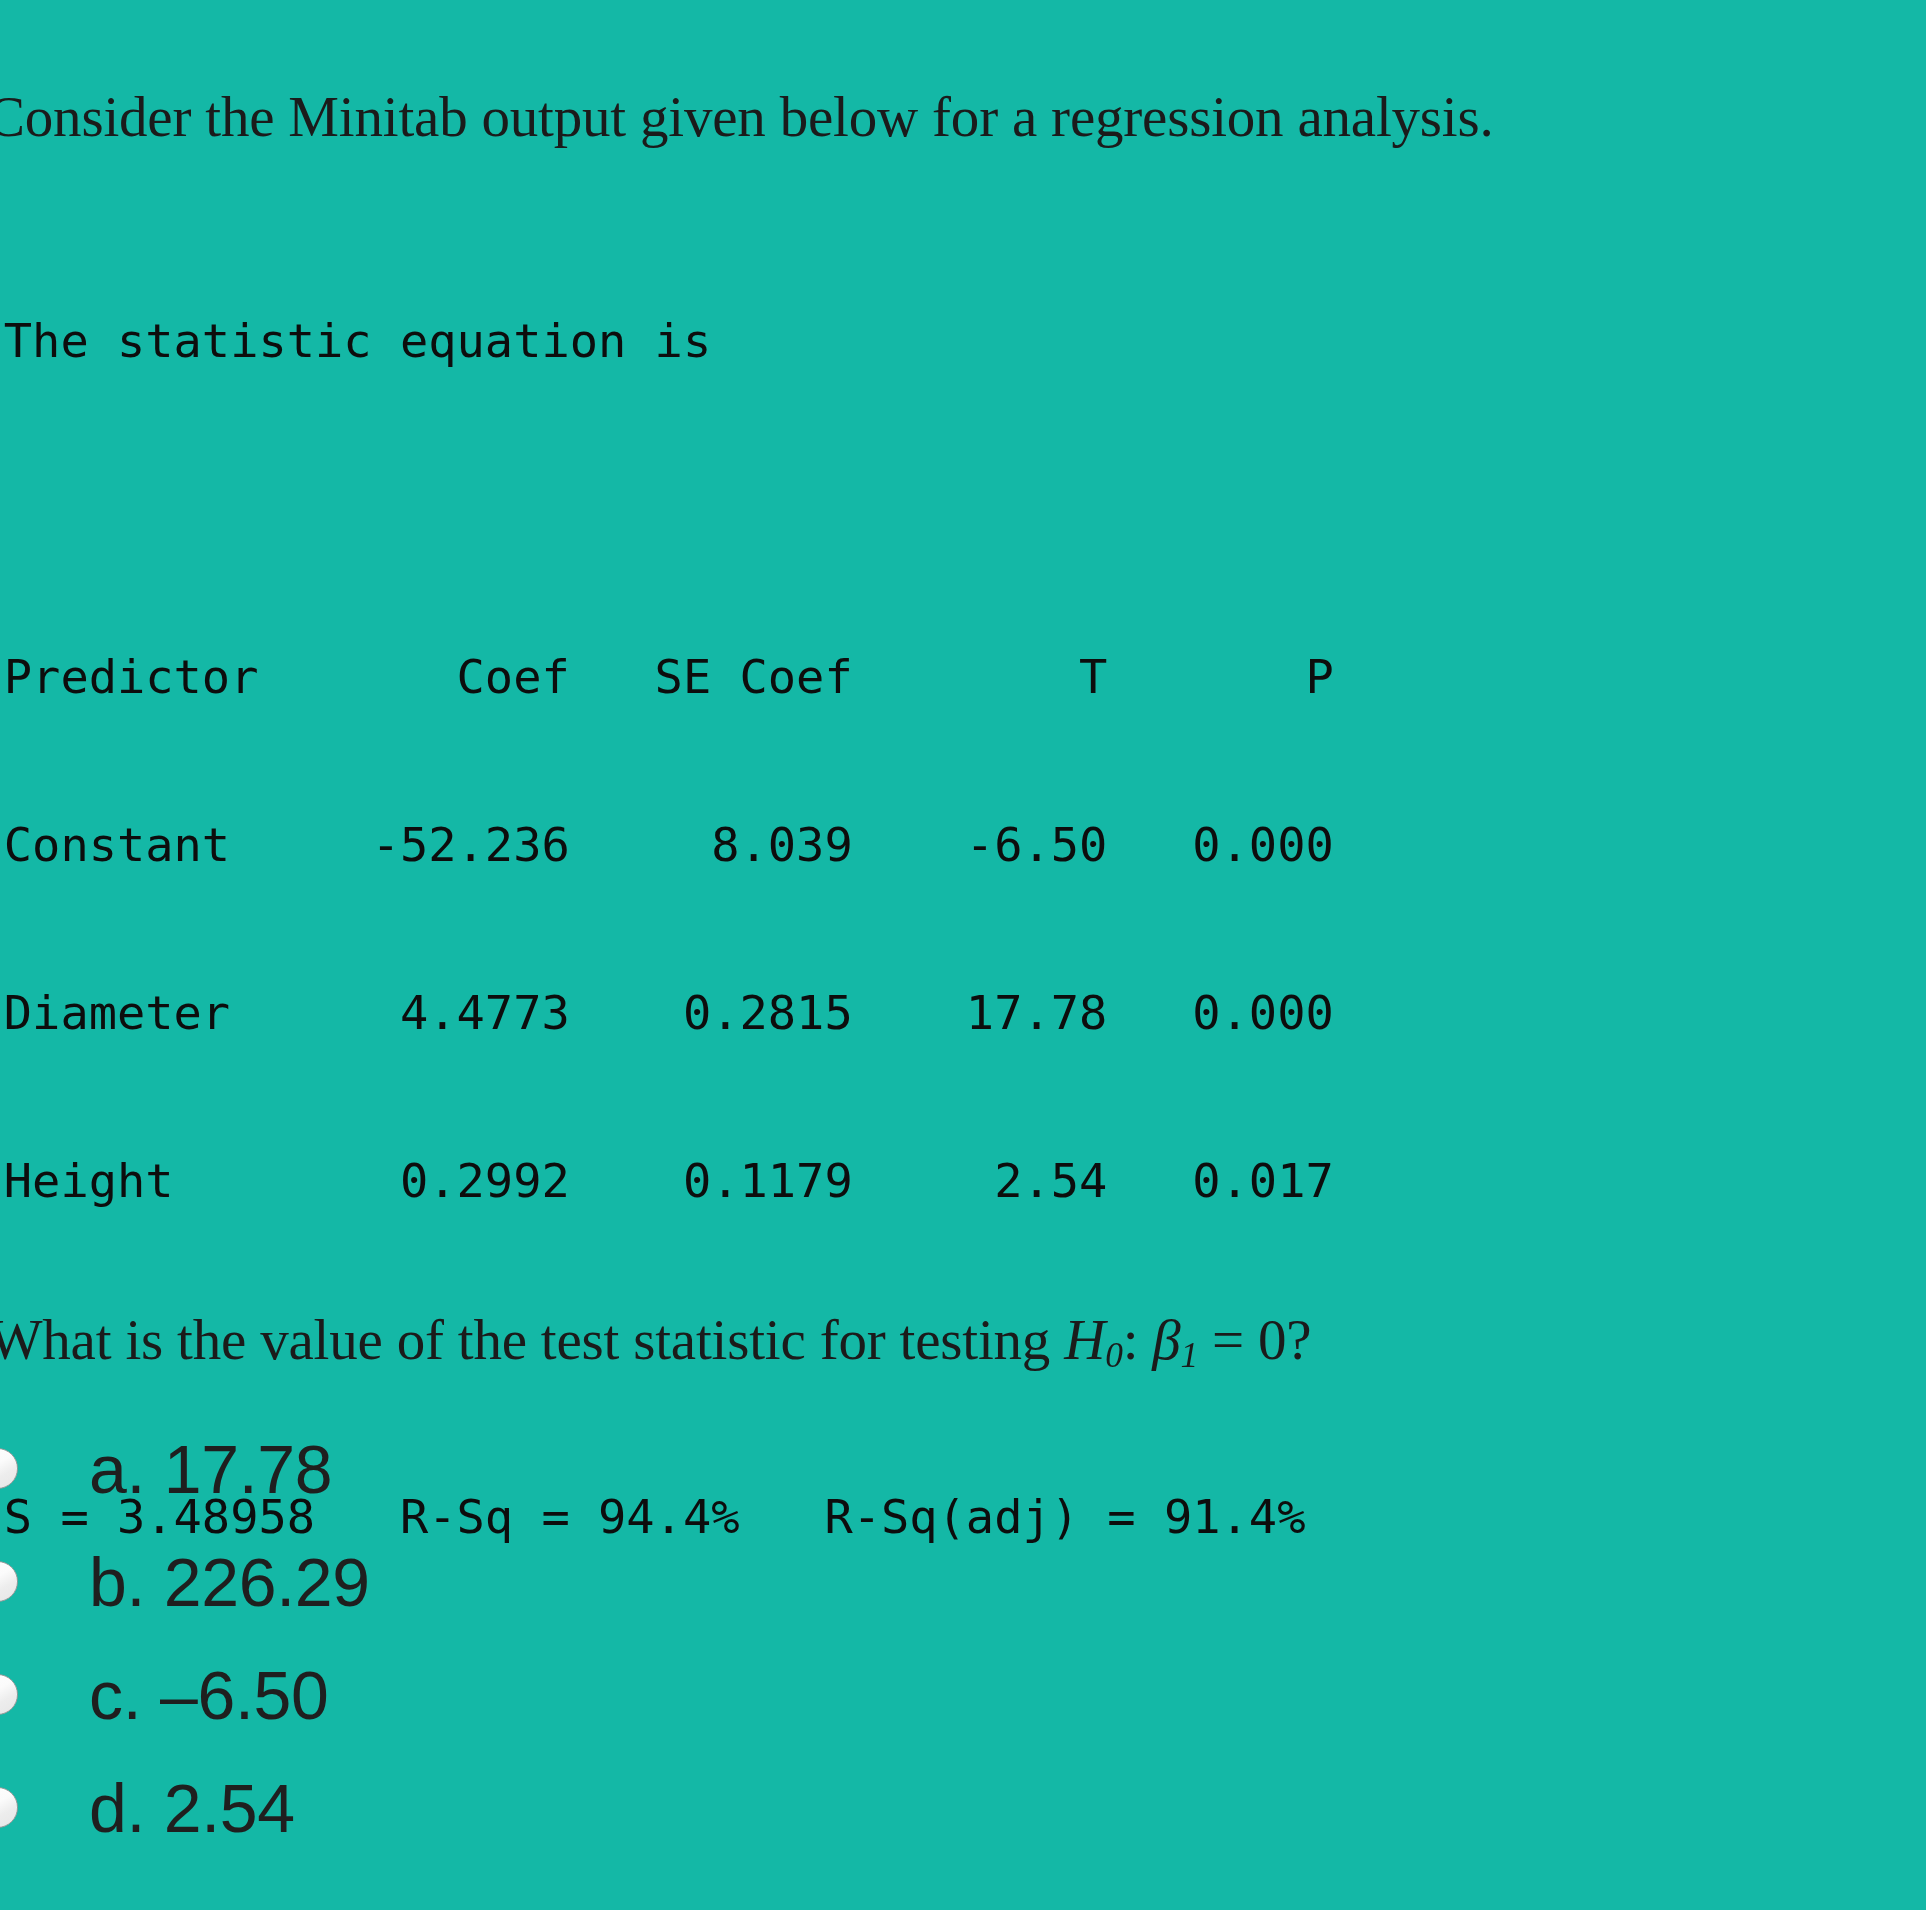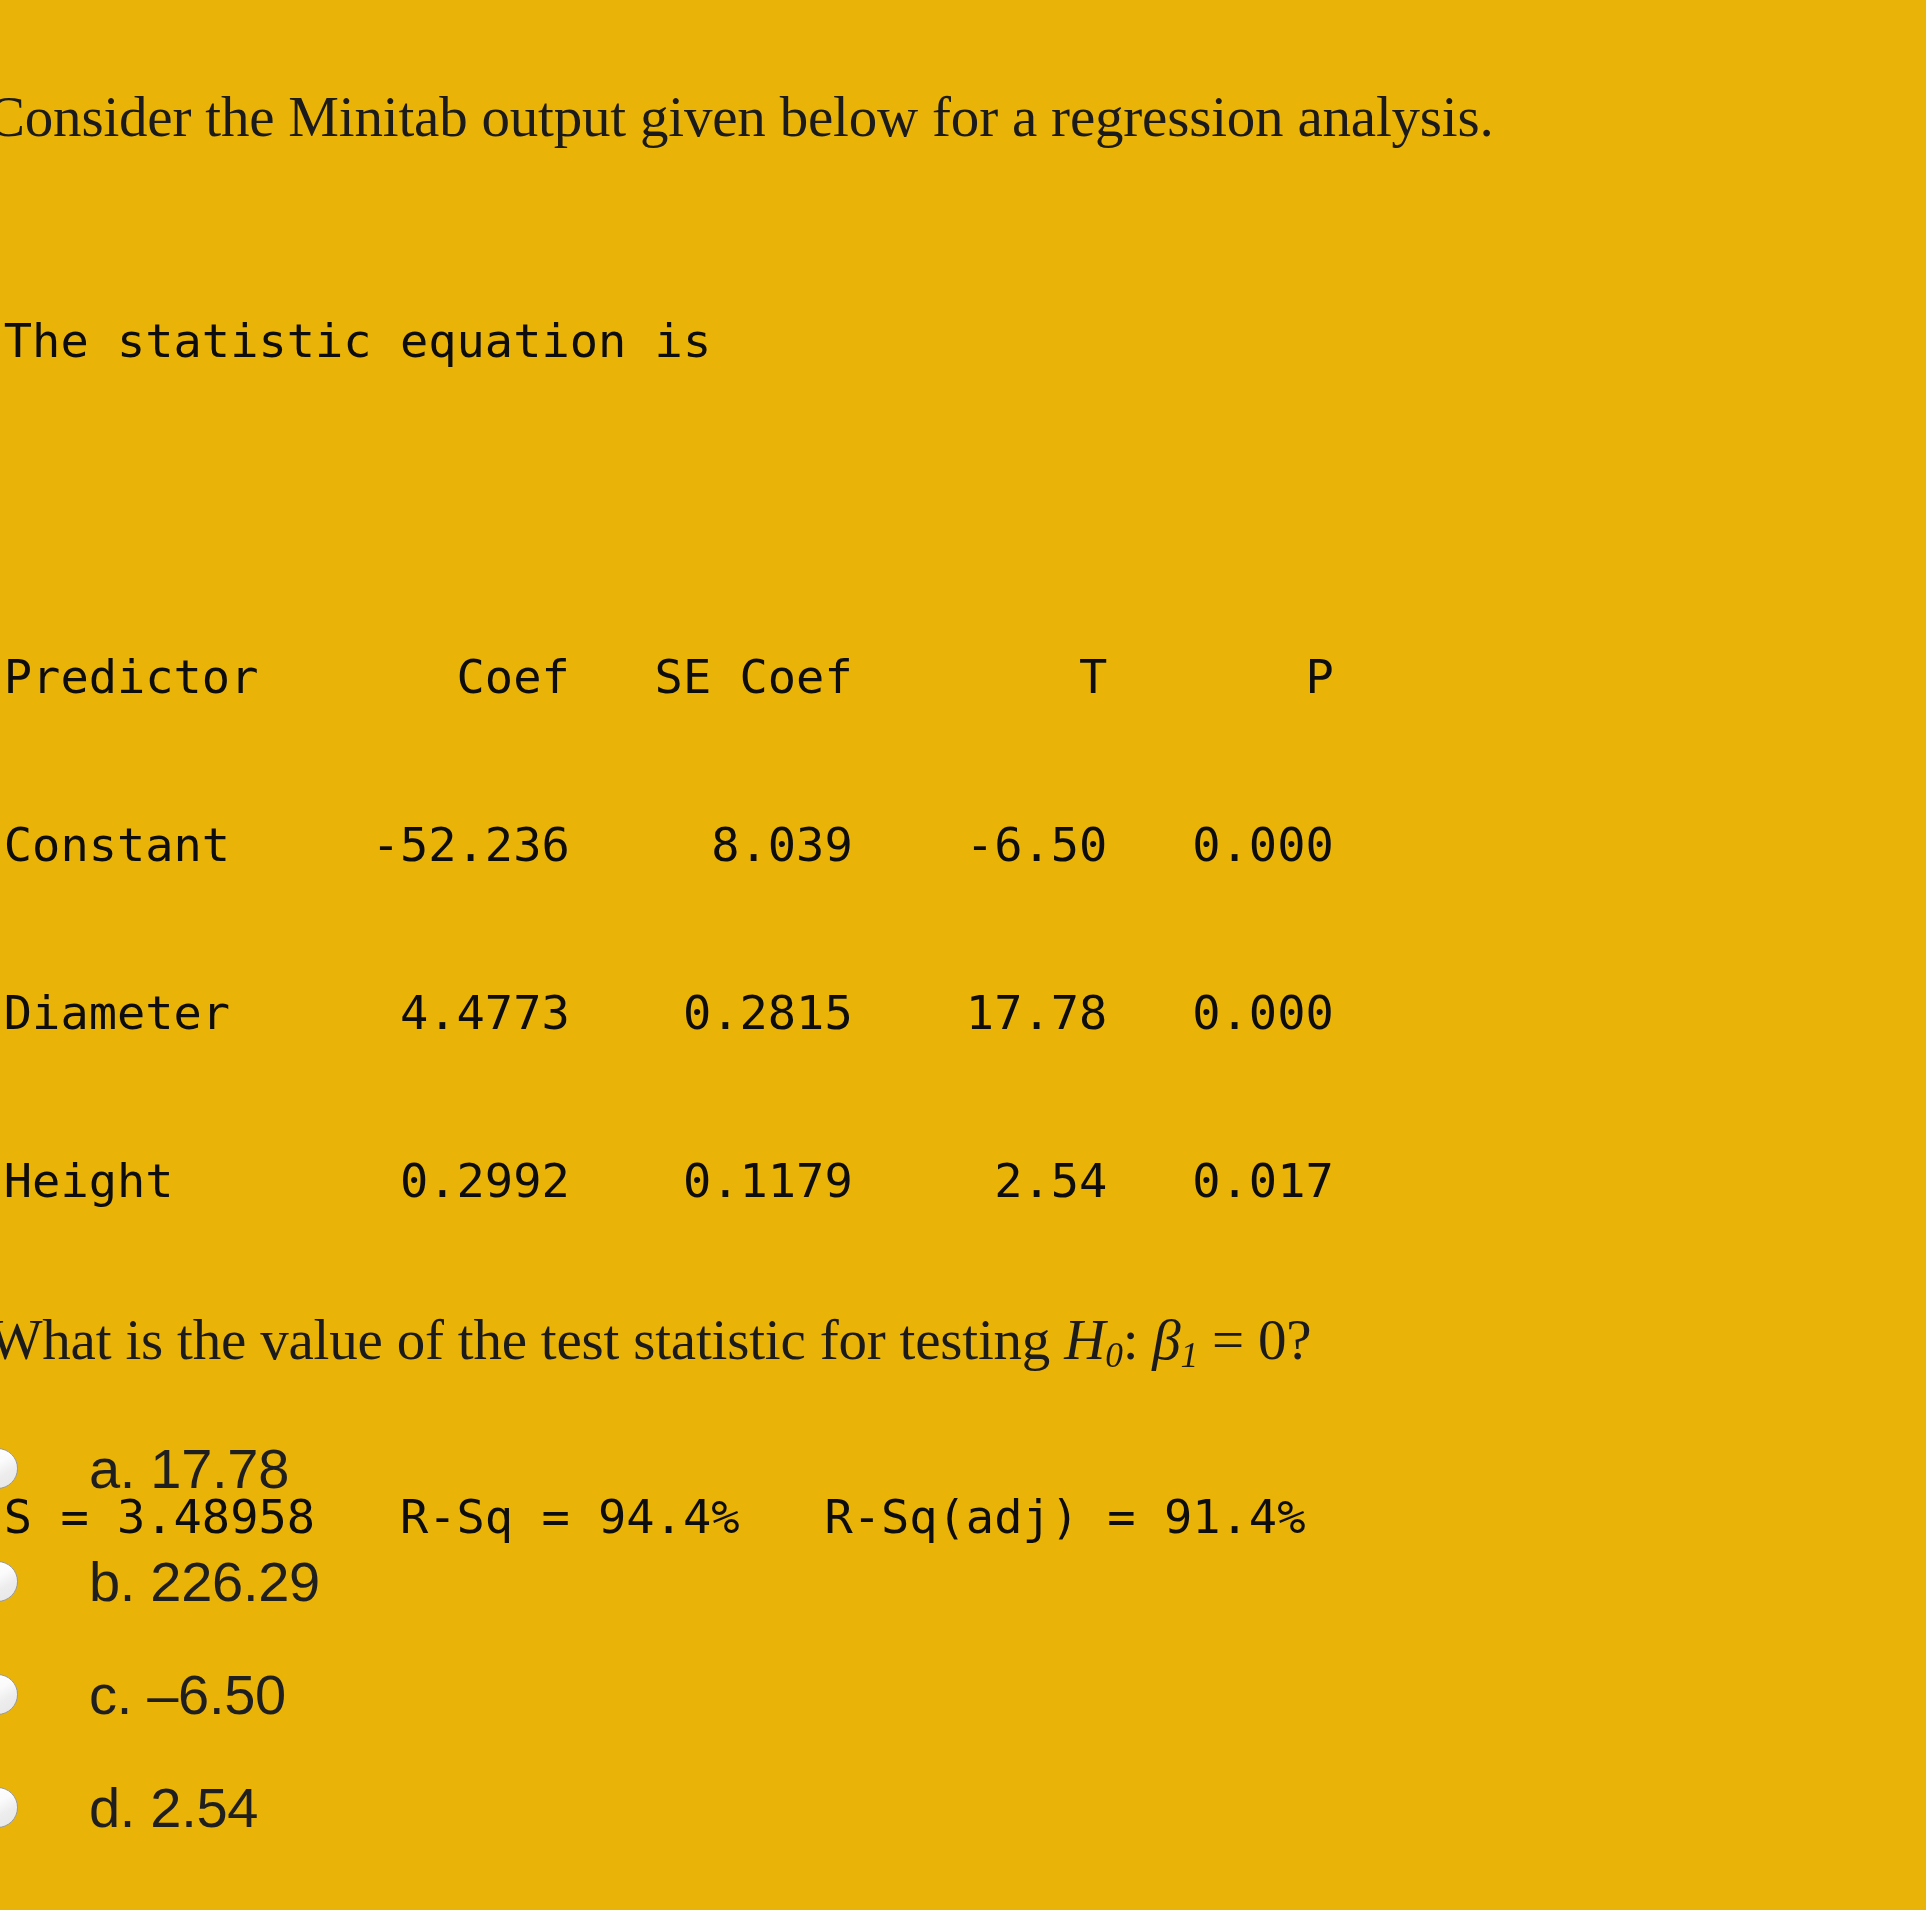--- a/index.html
+++ b/index.html
@@ -18,21 +18,21 @@
     -webkit-font-smoothing: antialiased;
   }
 
   
   .page {
     position: absolute;
     left: 0;
     top: 0;
     width: 1927px;
     height: 1911px;
-    background: #eab308;
+    background: #14b8a6;
   }
 
   
   .prompt-line {
     position: absolute;
     left: -13px;
     top: 83px;
     width: 1940px;
     font-family: "Liberation Serif", "DejaVu Serif", serif;
     font-size: 57px;
@@ -117,21 +117,21 @@
     border: 1.9px solid #9a9a9a;
     background: linear-gradient(150deg, #ffffff 0%, #fbfbfb 42%, #ededed 66%, #e6e6e6 100%);
     box-sizing: border-box;
     box-shadow: inset 0 0.9px 0.9px rgba(255,255,255,0.9);
   }
   .option-label {
     position: absolute;
     left: 89px;
     top: 0px;
     font-family: "Liberation Sans", "DejaVu Sans", sans-serif;
-    font-size: 56px;
+    font-size: 68px;
     line-height: 58px;
     color: #1f1f1f;
     white-space: nowrap;
     letter-spacing: -0.3px;
   }
 </style>
 </head>
 <body>
 
 <div class="page">

